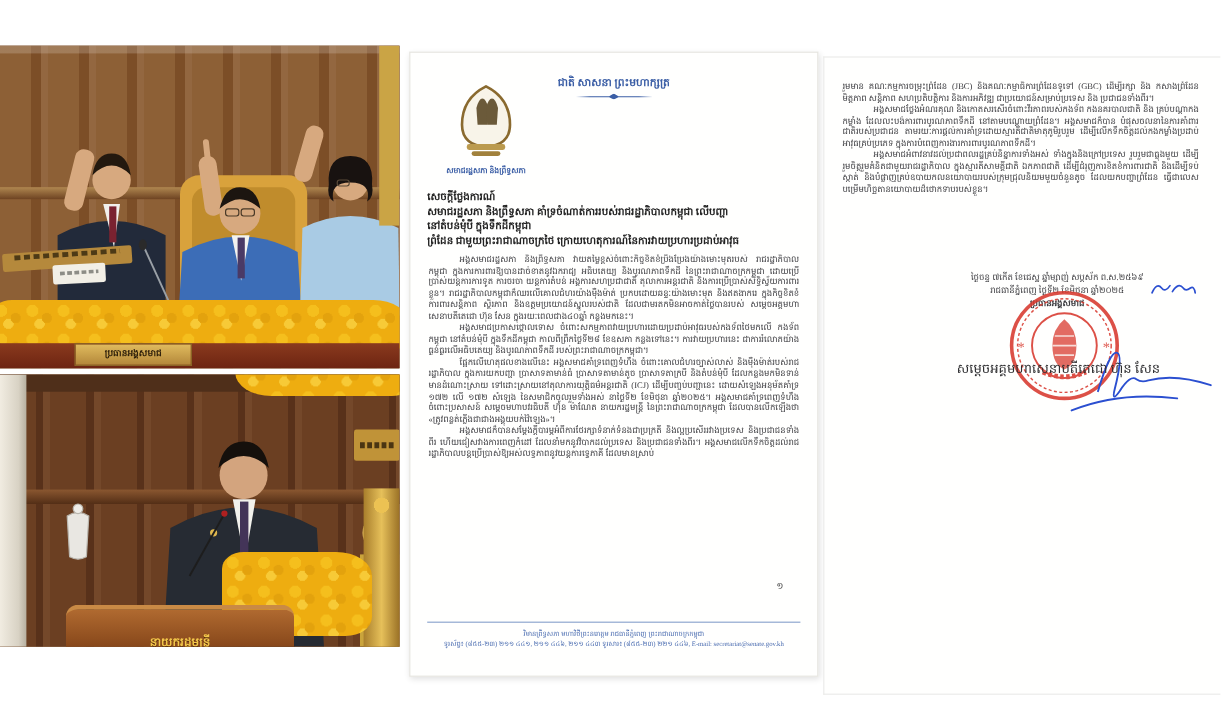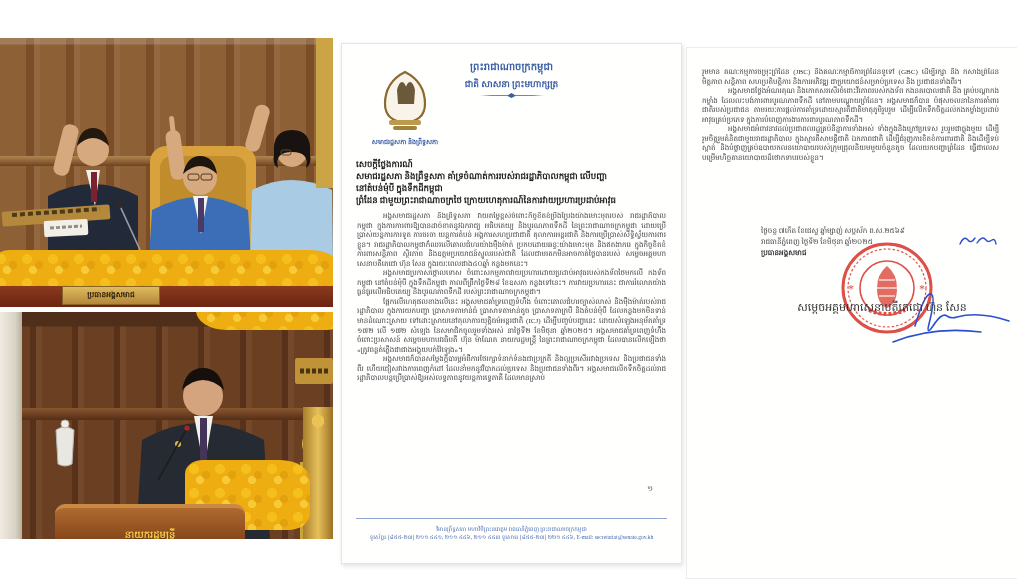--- a/index.html
+++ b/index.html
@@ -56,21 +56,21 @@
     background:linear-gradient(90deg,rgba(60,95,166,0) 0,#3c5fa6 18%,#3c5fa6 82%,rgba(60,95,166,0) 100%);
     clip-path:polygon(0 45%,44% 45%,50% 0,56% 45%,100% 45%,100% 60%,56% 60%,50% 100%,44% 60%,0 60%);}
   .doc-title{font-weight:bold;color:#222;text-align:left;font-size:8.6px;line-height:12px;}
   .body-text{font-size:7.1px;line-height:9.55px;text-align:justify;color:#3a3a3e;}
   .body-text p{margin:0;text-indent:26px;}
   .body-text p.noindent{text-indent:0;}
   .footer-rule{position:absolute;left:14px;right:14px;bottom:44px;height:1px;background:#8fa7cf;}
   .footer-text{position:absolute;left:8px;right:8px;bottom:22px;text-align:center;
     color:#4a6cb0;font-size:5.6px;line-height:8px;}
   .pagenum{position:absolute;right:28px;bottom:68px;font-size:8px;color:#555;}
-  .dateblock{position:absolute;right:16px;top:178px;width:240px;text-align:left;
+  .dateblock{position:absolute;right:16px;top:178px;width:240px;text-align:center;
     font-size:7.2px;line-height:11px;color:#3a3a3e;}
   .signer-title{font-weight:bold;}
   .signer-name{position:absolute;right:10px;top:252px;width:250px;text-align:center;
     font-weight:normal;font-size:11px;color:#2e2e30;}
   .stamp{position:absolute;left:152px;top:192px;width:96px;height:96px;opacity:.88;}
   .sig{position:absolute;left:200px;top:212px;width:130px;height:86px;}
   .handsign{position:absolute;right:18px;top:186px;width:42px;height:14px;}
 </style>
 </head>
 <body>
@@ -154,21 +154,20 @@
     <div class="candelabra"></div>
     <div class="flowers-b garland"></div>
     <div class="podium">
       <span>នាយករដ្ឋមន្ត្រី</span>
     </div>
   </figure>
 
   <section class="page" id="page1">
 
     <div style="position:absolute;left:0;right:0;top:16px;">
-      <div class="khead" style="font-size:10px;">ព្រះរាជាណាចក្រកម្ពុជា</div>
       <div class="khead" style="font-size:9px;margin-top:3px;">ជាតិ សាសនា ព្រះមហាក្សត្រ</div>
       <div class="ornament"></div>
     </div>
 
     <div style="position:absolute;left:22px;top:26px;width:82px;text-align:center;">
       <svg width="52" height="64" viewBox="0 0 52 64" style="display:block;margin:0 auto;">
         <path d="M26 2 C10 10 6 22 6 34 C6 46 14 52 26 52 C38 52 46 46 46 34 C46 22 42 10 26 2 Z" fill="#f8f4e9" stroke="#8a6a2f" stroke-width="2.2"></path>
         <path d="M18 20 q2 -8 5 -8 q3 0 5 8 l-1 14 l-8 0 Z" fill="#6b5a3a"></path>
         <path d="M26 20 q2 -8 5 -8 q3 0 5 8 l-1 14 l-8 0 Z" fill="#6b5a3a"></path>
         <rect x="10" y="50" width="32" height="5" rx="2" fill="#bb9a4e"></rect>

